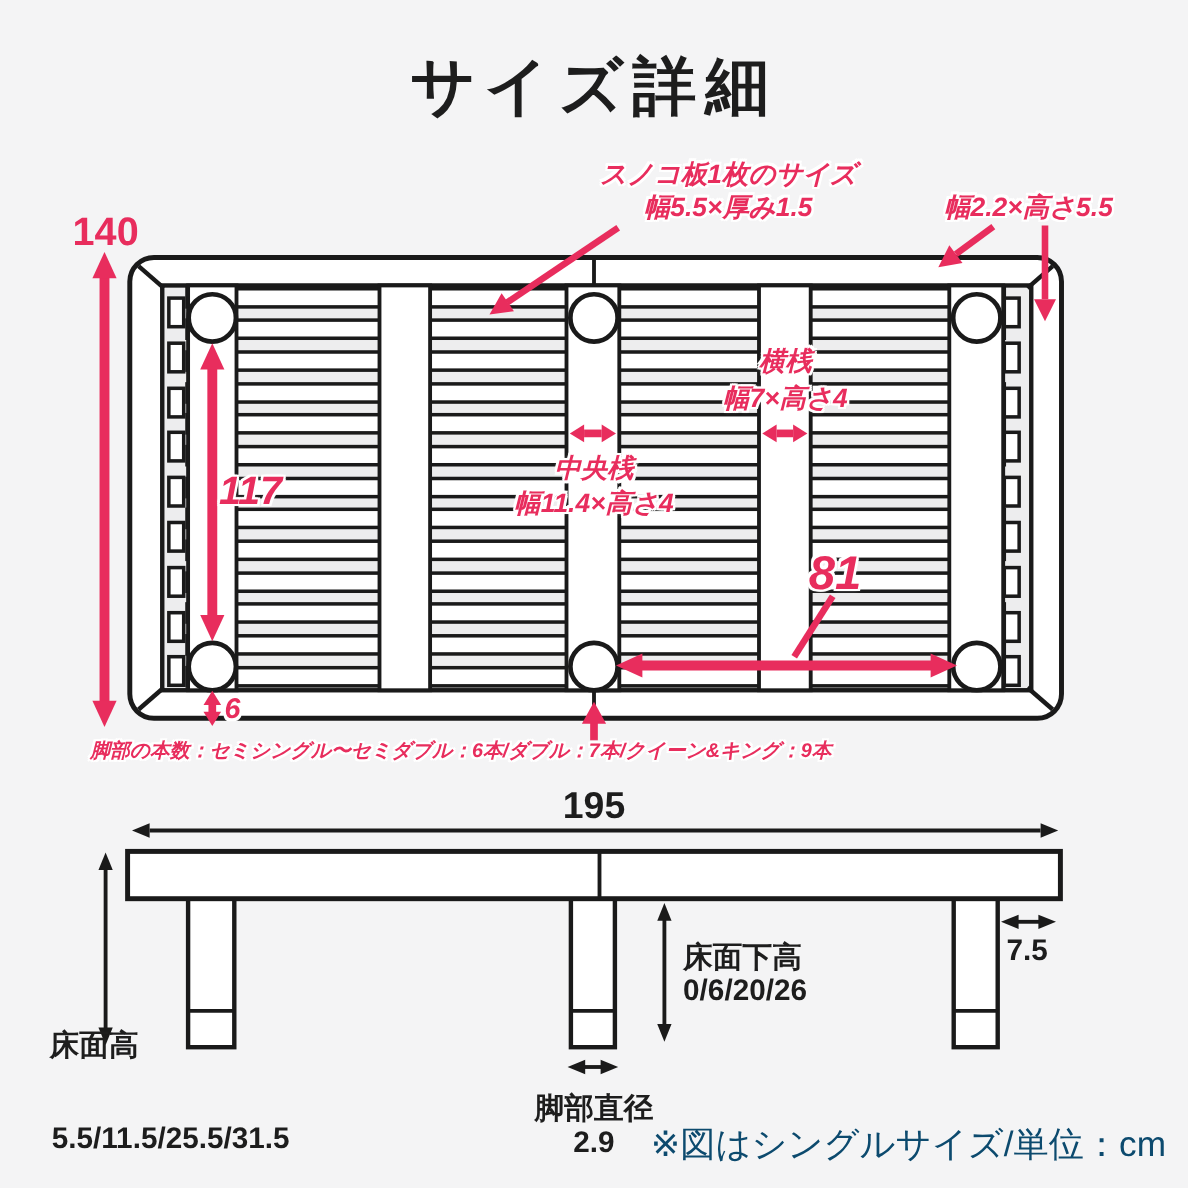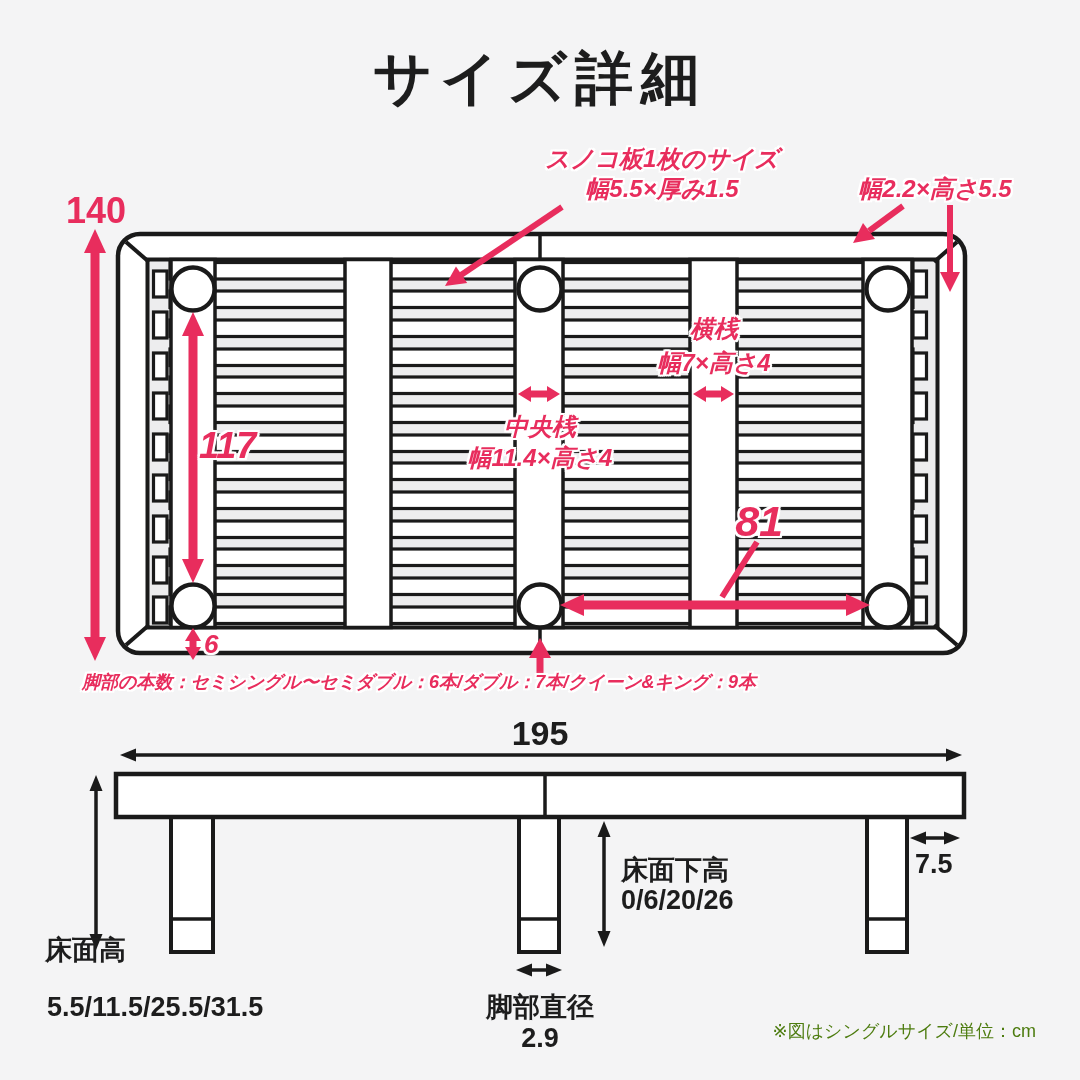--- a/index.html
+++ b/index.html
@@ -198,24 +198,24 @@
   <div class="lbl pink ann halo" style="left:614px;top:348px;width:200px;">幅7×高さ4</div>
 
   <div class="lbl pink ann halo" style="left:439px;top:412px;width:202px;">中央桟</div>
   <div class="lbl pink ann halo" style="left:439px;top:443px;width:202px;">幅11.4×高さ4</div>
 
   <div class="lbl pink halo" style="left:82px;top:670px;font-size:18px;">脚部の本数：セミシングル〜セミダブル：6本/ダブル：7本/クイーン&amp;キング：9本</div>
 
   <div class="lbl blk ctr" style="left:0;top:714px;width:1080px;font-size:34px;font-weight:800;">195</div>
 
   <div class="lbl blk" style="left:45px;top:904px;margin-top:28px;">床面高</div>
-  <div class="lbl blk" style="left:47px;top:992px;text-align:right;">5.5/11.5/25.5/31.5</div>
+  <div class="lbl blk" style="left:47px;top:1020px;text-align:right;">5.5/11.5/25.5/31.5</div>
 
   <div class="lbl blk" style="left:621px;top:852px;">床面下高</div>
   <div class="lbl blk" style="left:621px;top:885px;">0/6/20/26</div>
 
   <div class="lbl blk" style="left:915px;top:849px;">7.5</div>
 
   <div class="lbl blk ctr" style="left:440px;top:989px;width:200px;">脚部直径</div>
   <div class="lbl blk ctr" style="left:440px;top:1023px;width:200px;">2.9</div>
 
-  <div class="lbl" style="right:44px;top:1019px;font-size:18px;font-weight:500;color:#4d7c0f;">※図はシングルサイズ/単位：cm</div>
+  <div class="lbl" style="right:20px;top:1019px;font-size:32px;font-weight:500;color:#0c4a6e;">※図はシングルサイズ/単位：cm</div>
 </div>
 
 </body></html>

